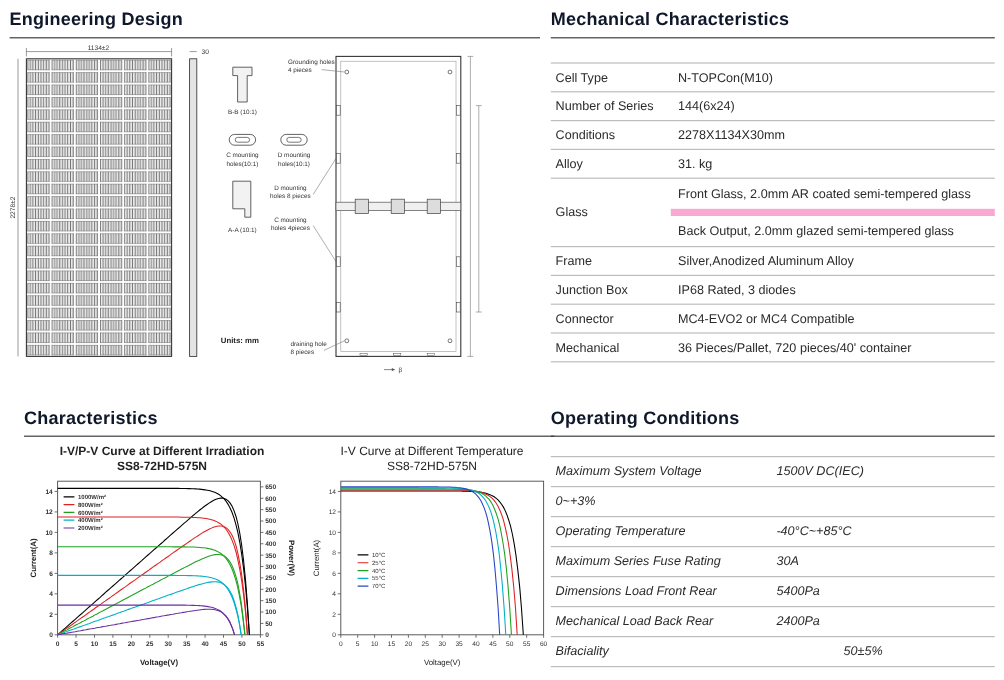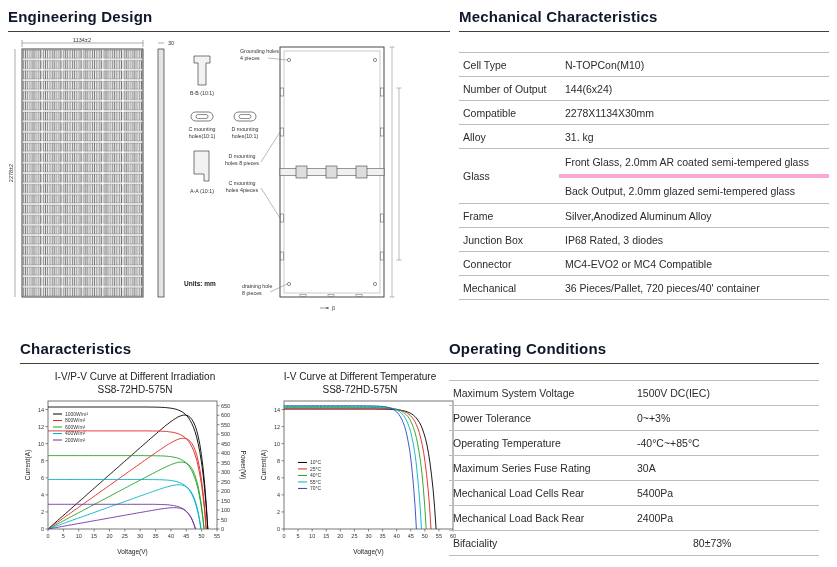--- a/index.html
+++ b/index.html
@@ -4,42 +4,42 @@
 <style>
   html,body{margin:0;padding:0;}
   body{
     width:837px;height:567px;background:#ffffff;position:relative;
     font-family:"Liberation Sans",sans-serif;color:#2b2b2b;overflow:hidden;
   }
   .section{position:absolute;}
   #eng-section{left:8px;top:5px;width:442px;}
   #mech-section{left:459px;top:5px;width:370px;}
   #char-section{left:20px;top:337px;width:442px;}
-  #oper-section{left:449px;top:337px;width:370px;}
+  #oper-section{left:459px;top:337px;width:370px;}
   .sec-title{
     margin:0;font-size:15px;font-weight:bold;color:#0f172a;
     padding:3px 0 6px 0;border-bottom:1.5px solid #3f3f3f;letter-spacing:.2px;
   }
   
   .table{margin-top:20px;border-top:1px solid #bdbdbd;font-size:10.5px;}
   .trow{display:flex;align-items:center;border-bottom:1px solid #bdbdbd;min-height:23px;}
   .mech .tlabel{flex:0 0 94px;padding:3px 2px 3px 4px;}
   .mech .tvalue{flex:1;padding:3px 4px 3px 6px;}
   .tvalue.split{padding:0;display:block;}
   .split .subval{min-height:21px;display:flex;align-items:center;padding:2px 4px 2px 6px;}
-  .split .subval:first-child{border-bottom:4px solid #f9a8d4;}
+  .split .subval:first-child{border-bottom:6px solid #f9a8d4;}
   .oper{margin-top:16px;}
-  .oper .trow{min-height:24px;}
+  .oper .trow{min-height:24px;font-style:italic;}
   .oper .tlabel{flex:0 0 178px;padding:3px 2px 3px 4px;}
   .oper .tvalue{flex:1;padding:3px 4px;}
   .oper .tvalue.indent{padding-left:60px;}
   
   .charts-row{display:flex;margin-top:6px;gap:8px;}
   .chart{display:flex;flex-direction:column;align-items:center;}
-  .chart-0{width:230px;}
+  .chart-0{width:230px;font-weight:bold;}
   .chart-1{width:204px;}
   .chart-title{font-size:10px;color:#222;line-height:13px;text-align:center;white-space:nowrap;}
   
   svg text{font-family:"Liberation Sans",sans-serif;}
   .dim{font-size:5.5px;fill:#333;}
   .lbl{font-size:5.3px;fill:#333;}
   .units{font-size:6.5px;fill:#222;font-weight:bold;}
   .tk{font-size:5.5px;fill:#333;}
   .ax{font-size:6.5px;fill:#222;}
   .lg{font-size:5px;fill:#333;}
@@ -162,25 +162,25 @@
 </div>
 
 <div class="section" id="mech-section">
   <h2 class="sec-title">Mechanical Characteristics</h2>
   <div class="table mech">
     <div class="trow">
       <div class="tlabel">Cell Type</div>
       <div class="tvalue">N-TOPCon(M10)</div>
     </div>
     <div class="trow">
-      <div class="tlabel">Number of Output</div>
+      <div class="tlabel">Number of Series</div>
       <div class="tvalue">144(6x24)</div>
     </div>
     <div class="trow">
-      <div class="tlabel">Compatible</div>
+      <div class="tlabel">Conditions</div>
       <div class="tvalue">2278X1134X30mm</div>
     </div>
     <div class="trow">
       <div class="tlabel">Alloy</div>
       <div class="tvalue">31.  kg</div>
     </div>
     <div class="trow">
       <div class="tlabel">Glass</div>
       <div class="tvalue split">
         <div class="subval">Front Glass, 2.0mm AR coated semi-tempered glass</div>
@@ -377,37 +377,36 @@
 </div>
 
 <div class="section" id="oper-section">
   <h2 class="sec-title">Operating Conditions</h2>
   <div class="table oper">
     <div class="trow">
       <div class="tlabel">Maximum System Voltage</div>
       <div class="tvalue">1500V DC(IEC)</div>
     </div>
     <div class="trow">
-      <div class="tlabel">Power Tolerance</div>
       <div class="tvalue">0~+3%</div>
     </div>
     <div class="trow">
       <div class="tlabel">Operating Temperature</div>
       <div class="tvalue">-40°C~+85°C</div>
     </div>
     <div class="trow">
       <div class="tlabel">Maximum Series Fuse Rating</div>
       <div class="tvalue">30A</div>
     </div>
     <div class="trow">
-      <div class="tlabel">Mechanical Load  Cells  Rear</div>
+      <div class="tlabel">Dimensions Load  Front  Rear</div>
       <div class="tvalue">5400Pa</div>
     </div>
     <div class="trow">
       <div class="tlabel">Mechanical Load  Back  Rear</div>
       <div class="tvalue">2400Pa</div>
     </div>
     <div class="trow">
       <div class="tlabel">Bifaciality</div>
-      <div class="tvalue indent">80±73%</div>
+      <div class="tvalue indent">50±5%</div>
     </div>
   </div>
 </div>
 
 </body></html>

